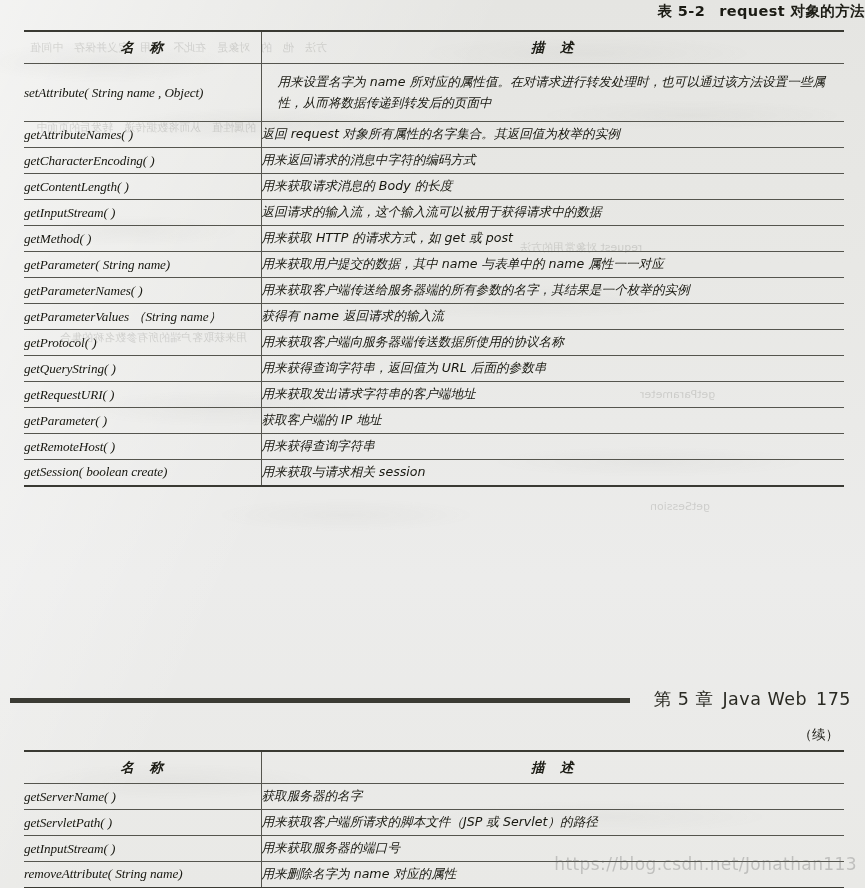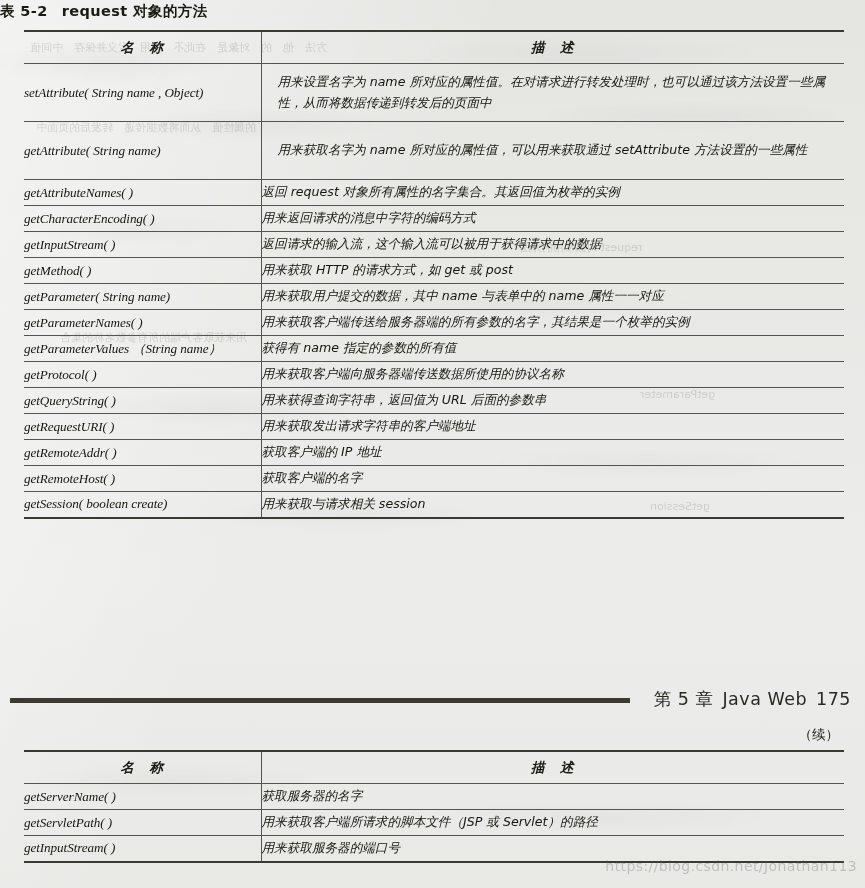--- a/index.html
+++ b/index.html
@@ -44,21 +44,21 @@
     pointer-events: none;
   }
 
   .sheet { position: absolute; inset: 0; }
 
   
   .table-caption {
     position: absolute;
     left: 0; right: 0;
     top: 2px;
-    text-align: left;
+    text-align: right;
     font-family: "DejaVu Sans", "Liberation Sans", sans-serif;
     font-weight: 700;
     font-size: 14.5px;
     letter-spacing: .4px;
     color: #1b1b14;
   }
   .table-caption .cap-gap { display: inline-block; width: 14px; }
 
   
   .book-table {
@@ -157,21 +157,21 @@
     font-size: 13.5px;
     color: #20201a;
   }
 
   
   .watermark {
     position: absolute;
     right: 8px;
     bottom: 14px;
     font-family: "DejaVu Sans", "Liberation Sans", sans-serif;
-    font-size: 14px;
+    font-size: 17px;
     color: rgba(96,96,96,.30);
     letter-spacing: .4px;
     white-space: nowrap;
     pointer-events: none;
   }
 
   
   .ghost {
     position: absolute;
     font-family: "DejaVu Sans", "Liberation Sans", sans-serif;
@@ -207,71 +207,71 @@
         <th class="col-desc th-desc">
           <span class="hdr-txt">描　述</span>
         </th>
       </tr>
     </thead>
     <tbody>
         <tr class="row-tall">
           <td class="col-name cell-name">setAttribute( String name , Object)</td>
           <td class="col-desc cell-desc two-line">用来设置名字为 name 所对应的属性值。在对请求进行转发处理时，也可以通过该方法设置一些属性，从而将数据传递到转发后的页面中</td>
         </tr>
-        <tr class="row-tall">
-          <td class="col-name cell-name">getAttribute( String name)</td>
-          <td class="col-desc cell-desc two-line">用来获取名字为 name 所对应的属性值，可以用来获取通过 setAttribute 方法设置的一些属性</td>
-        </tr>
         <tr class="row-std">
           <td class="col-name cell-name">getAttributeNames( )</td>
           <td class="col-desc cell-desc">返回 request 对象所有属性的名字集合。其返回值为枚举的实例</td>
         </tr>
         <tr class="row-std">
           <td class="col-name cell-name">getCharacterEncoding( )</td>
           <td class="col-desc cell-desc">用来返回请求的消息中字符的编码方式</td>
         </tr>
         <tr class="row-std">
+          <td class="col-name cell-name">getContentLength( )</td>
+          <td class="col-desc cell-desc">用来获取请求消息的 Body 的长度</td>
+        </tr>
+        <tr class="row-std">
           <td class="col-name cell-name">getInputStream( )</td>
           <td class="col-desc cell-desc">返回请求的输入流，这个输入流可以被用于获得请求中的数据</td>
         </tr>
         <tr class="row-std">
           <td class="col-name cell-name">getMethod( )</td>
           <td class="col-desc cell-desc">用来获取 HTTP 的请求方式，如 get 或 post</td>
         </tr>
         <tr class="row-std">
           <td class="col-name cell-name">getParameter( String name)</td>
           <td class="col-desc cell-desc">用来获取用户提交的数据，其中 name 与表单中的 name 属性一一对应</td>
         </tr>
         <tr class="row-std">
           <td class="col-name cell-name">getParameterNames( )</td>
           <td class="col-desc cell-desc">用来获取客户端传送给服务器端的所有参数的名字，其结果是一个枚举的实例</td>
         </tr>
         <tr class="row-std">
           <td class="col-name cell-name">getParameterValues （String name）</td>
-          <td class="col-desc cell-desc">获得有 name 指定的参数的所有值</td>
+          <td class="col-desc cell-desc">获得有 name 返回请求的输入流</td>
         </tr>
         <tr class="row-std">
           <td class="col-name cell-name">getProtocol( )</td>
           <td class="col-desc cell-desc">用来获取客户端向服务器端传送数据所使用的协议名称</td>
         </tr>
         <tr class="row-std">
           <td class="col-name cell-name">getQueryString( )</td>
           <td class="col-desc cell-desc">用来获得查询字符串，返回值为 URL 后面的参数串</td>
         </tr>
         <tr class="row-std">
           <td class="col-name cell-name">getRequestURI( )</td>
           <td class="col-desc cell-desc">用来获取发出请求字符串的客户端地址</td>
         </tr>
         <tr class="row-std">
-          <td class="col-name cell-name">getRemoteAddr( )</td>
+          <td class="col-name cell-name">getParameter( )</td>
           <td class="col-desc cell-desc">获取客户端的 IP 地址</td>
         </tr>
         <tr class="row-std">
           <td class="col-name cell-name">getRemoteHost( )</td>
-          <td class="col-desc cell-desc">获取客户端的名字</td>
+          <td class="col-desc cell-desc">用来获得查询字符串</td>
         </tr>
         <tr class="row-std">
           <td class="col-name cell-name">getSession( boolean create)</td>
           <td class="col-desc cell-desc">用来获取与请求相关 session</td>
         </tr>
       </tbody>
   </table>
 
   <div class="running-head">
     <div class="rh-rule"></div>
@@ -303,20 +303,24 @@
           <td class="col-desc cell-desc">获取服务器的名字</td>
         </tr>
         <tr class="row-std">
           <td class="col-name cell-name">getServletPath( )</td>
           <td class="col-desc cell-desc">用来获取客户端所请求的脚本文件（JSP 或 Servlet）的路径</td>
         </tr>
         <tr class="row-std">
           <td class="col-name cell-name">getInputStream( )</td>
           <td class="col-desc cell-desc">用来获取服务器的端口号</td>
         </tr>
+        <tr class="row-std">
+          <td class="col-name cell-name">removeAttribute( String name)</td>
+          <td class="col-desc cell-desc">用来删除名字为 name 对应的属性</td>
+        </tr>
       </tbody>
   </table>
 
   <div class="watermark">https://blog.csdn.net/Jonathan113</div>
 
   <div class="ghost" style="left:30px;  top:40px;">方法　他　的　对象是　在此不　使用　定义并保存　中间值</div>
   <div class="ghost" style="left:36px;  top:120px;">的属性值　从而将数据传递　转发后的页面中</div>
   <div class="ghost" style="left:520px; top:240px;">request 对象常用的方法</div>
   <div class="ghost" style="left:60px;  top:330px;">用来获取客户端的所有参数名称的集合</div>
   <div class="ghost" style="left:640px; top:388px;">getParameter</div>

